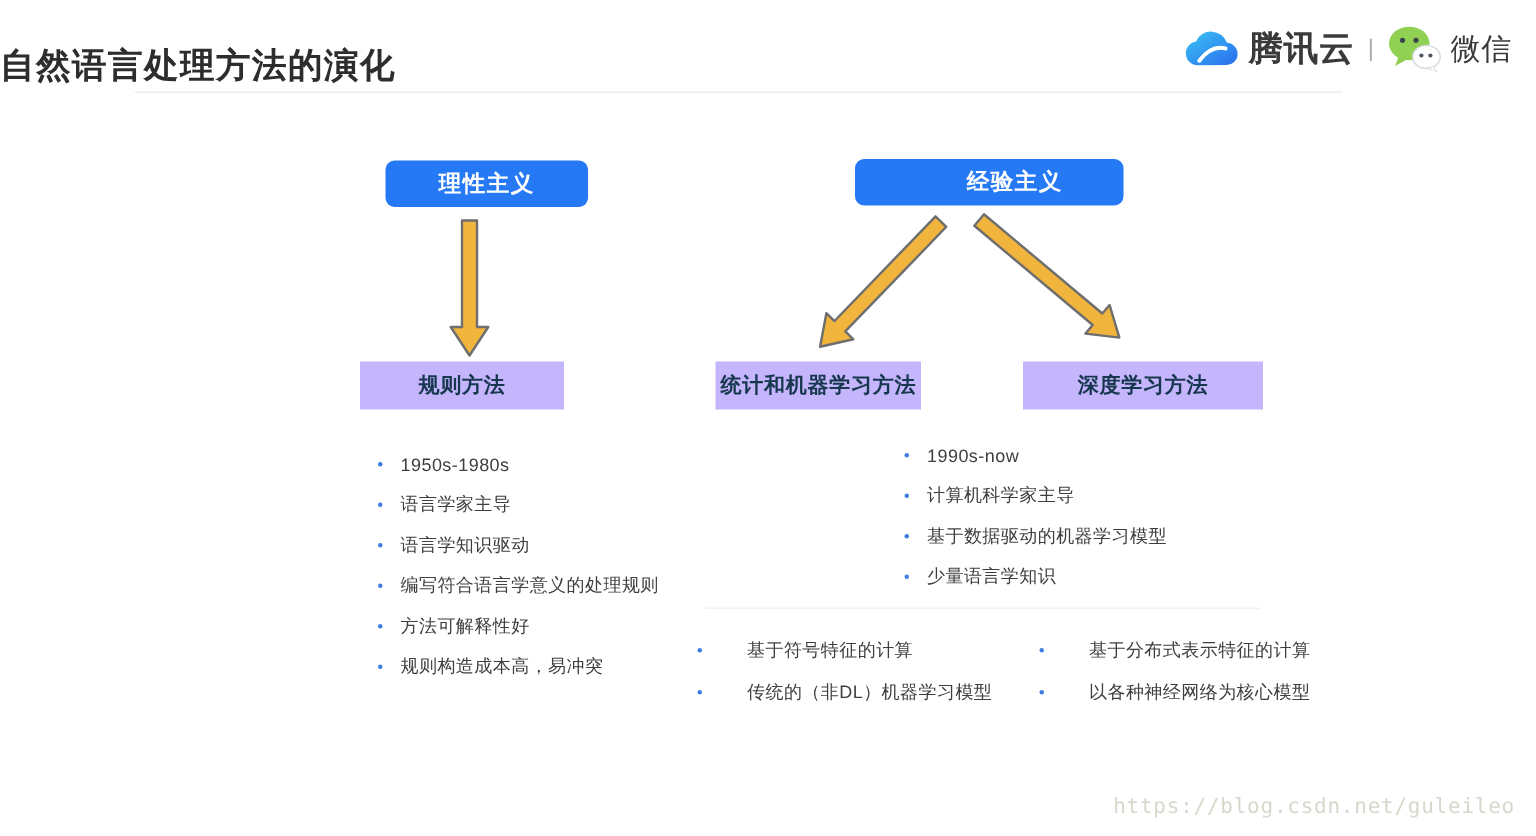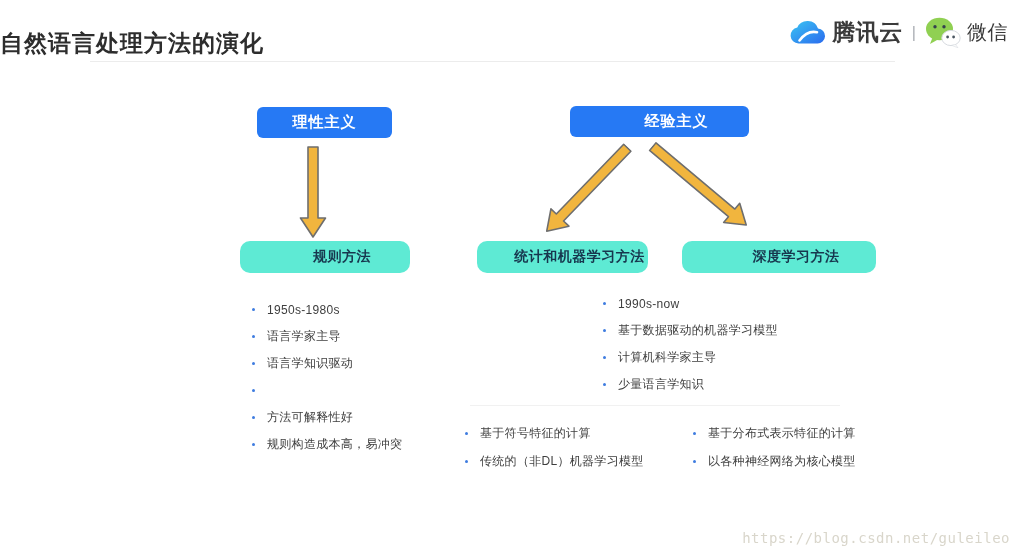--- a/index.html
+++ b/index.html
@@ -12,37 +12,37 @@
     font-size:23px;font-weight:bold;color:#2d2d2d;letter-spacing:1px;
   }
   .brand{position:absolute;top:17px;right:16px;display:flex;align-items:center;gap:6px;}
   .brand-tc{font-size:23px;font-weight:700;color:#3a3a3a;letter-spacing:0.5px;}
   .brand-sep{font-size:16px;color:#a9adb3;margin:0 3px;font-weight:300;}
   .brand-wx{font-size:20px;font-weight:500;color:#3a3a3a;letter-spacing:0.5px;}
   .hr1{position:absolute;left:90px;top:61px;width:805px;height:1px;background:#ececec;}
   .hr2{position:absolute;left:470px;top:405px;width:370px;height:1px;background:#f1f1f1;}
   .node{position:absolute;display:flex;align-items:center;justify-content:center;}
   .node-blue{background:#2679F4;color:#ffffff;font-weight:bold;font-size:15px;border-radius:6px;letter-spacing:1px;}
-  .node-teal{background:#5eead4;color:#17374E;font-weight:600;font-size:14px;border-radius:10px;letter-spacing:0.5px;padding-left:34px;}
+  .node-teal{background:#c4b5fd;color:#17374E;font-weight:600;font-size:14px;border-radius:0;letter-spacing:0.5px;}
   #node-rationalism{left:257px;top:107px;width:135px;height:31px;}
   #node-empiricism{left:570px;top:106px;width:145px;height:31px;padding-left:34px;}
   #node-rule{left:240px;top:241px;width:136px;height:32px;}
   #node-statistical{left:477px;top:241px;width:137px;height:32px;}
   #node-deep{left:682px;top:241px;width:160px;height:32px;}
   .arrow{position:absolute;transform-origin:15px 0px;}
   #arrow-v{left:298px;top:146px;}
   #arrow-l{left:613px;top:147px;transform:rotate(44deg);}
   #arrow-r{left:637px;top:146px;transform:rotate(-50deg);}
   .bullet-list{position:absolute;}
   #list-rule{left:252px;top:296px;}
   #list-empiricism{left:603px;top:290px;}
   #list-statistical{left:465px;top:419px;}
   #list-deep{left:693px;top:419px;}
   .bullet-item{display:flex;align-items:center;height:27px;}
-  #list-statistical .bullet-item,#list-deep .bullet-item{height:28px;}
+  #list-statistical .bullet-item,#list-deep .bullet-item{height:28px;gap:18px;}
   .bullet{width:3px;height:3px;border-radius:50%;background:#3E7CE0;margin-right:12px;flex:0 0 auto;}
   .bullet-text{font-size:12px;color:#3e3e3e;letter-spacing:0.3px;white-space:nowrap;}
   .watermark{
     position:absolute;right:14px;bottom:11px;
     font-family:"DejaVu Sans Mono","Liberation Mono",monospace;
     font-size:14px;color:#d9d6cb;letter-spacing:0.5px;
   }
 </style>
 </head>
 <body>
@@ -112,42 +112,43 @@
     <div class="bullet-item">
       <span class="bullet"></span>
       <span class="bullet-text">语言学家主导</span>
     </div>
     <div class="bullet-item">
       <span class="bullet"></span>
       <span class="bullet-text">语言学知识驱动</span>
     </div>
     <div class="bullet-item">
       <span class="bullet"></span>
+      <span class="bullet-text">编写符合语言学意义的处理规则</span>
     </div>
     <div class="bullet-item">
       <span class="bullet"></span>
       <span class="bullet-text">方法可解释性好</span>
     </div>
     <div class="bullet-item">
       <span class="bullet"></span>
       <span class="bullet-text">规则构造成本高，易冲突</span>
     </div>
   </div>
 <div id="list-empiricism" class="bullet-list">
     <div class="bullet-item">
       <span class="bullet"></span>
       <span class="bullet-text">1990s-now</span>
     </div>
     <div class="bullet-item">
       <span class="bullet"></span>
-      <span class="bullet-text">基于数据驱动的机器学习模型</span>
+      <span class="bullet-text">计算机科学家主导</span>
     </div>
     <div class="bullet-item">
       <span class="bullet"></span>
-      <span class="bullet-text">计算机科学家主导</span>
+      <span class="bullet-text">基于数据驱动的机器学习模型</span>
     </div>
     <div class="bullet-item">
       <span class="bullet"></span>
       <span class="bullet-text">少量语言学知识</span>
     </div>
   </div>
 
 <div class="hr2"></div>
 
 <div id="list-statistical" class="bullet-list">

